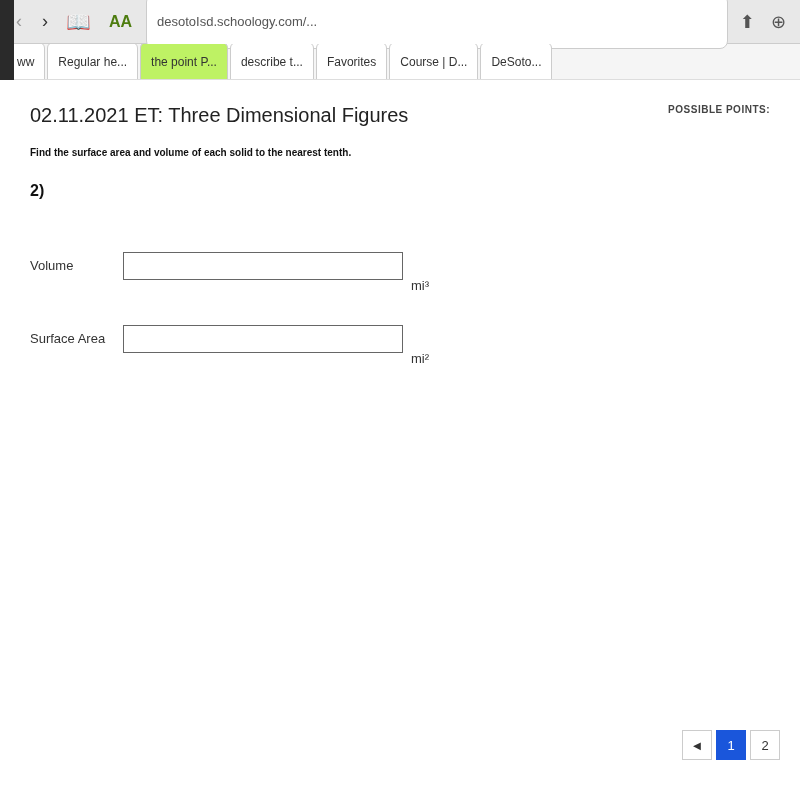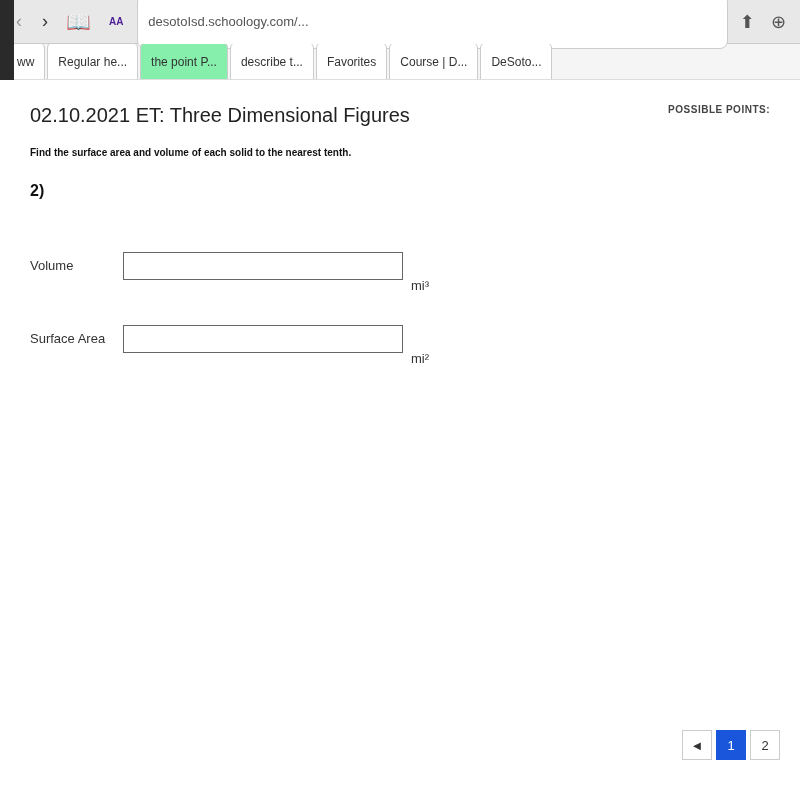--- a/index.html
+++ b/index.html
@@ -36,23 +36,23 @@
 
     .book-icon {
       font-size: 20px;
       color: #555;
       padding: 0 4px;
     }
 
     .aa-btn {
       background: none;
       border: none;
-      font-size: 10px;
-      font-weight: bold;
-      color: #4c1d95;
+      font-size: 16px;
+      font-weight: bold;
+      color: #4d7c0f;
       cursor: pointer;
       padding: 4px 6px;
     }
 
     .url-bar {
       flex: 1;
       background: white;
       border: 1px solid #ccc;
       border-radius: 8px;
       padding: 19px 10px;
@@ -91,21 +91,21 @@
       overflow: hidden;
       text-overflow: ellipsis;
       max-width: 110px;
       cursor: pointer;
       height: 39px;
       display: flex;
       align-items: center;
     }
 
     .tab-item.active {
-      background: #86efac;
+      background: #bef264;
       border-bottom: 1px solid white;
       font-weight: 500;
     }
 
     
     .main-content {
       background: white;
       margin: 0;
       padding: 24px 30px;
       height: calc(800px - 80px);
@@ -255,21 +255,21 @@
   <div class="tab-item">Regular he...</div>
   <div class="tab-item active">the point P...</div>
   <div class="tab-item">describe t...</div>
   <div class="tab-item">Favorites</div>
   <div class="tab-item">Course | D...</div>
   <div class="tab-item">DeSoto...</div>
 </div>
 
 <div class="main-content">
 
-  <div class="page-title">02.10.2021 ET: Three Dimensional Figures</div>
+  <div class="page-title">02.11.2021 ET: Three Dimensional Figures</div>
 
   <div class="possible-points">POSSIBLE POINTS:</div>
 
   <div class="question-instruction">Find the surface area and volume of each solid to the nearest tenth.</div>
 
   <div class="question-area">
     <div style="display:flex; align-items:flex-start; gap:10px;">
       <div class="question-number">2)</div>
 
     </div>

